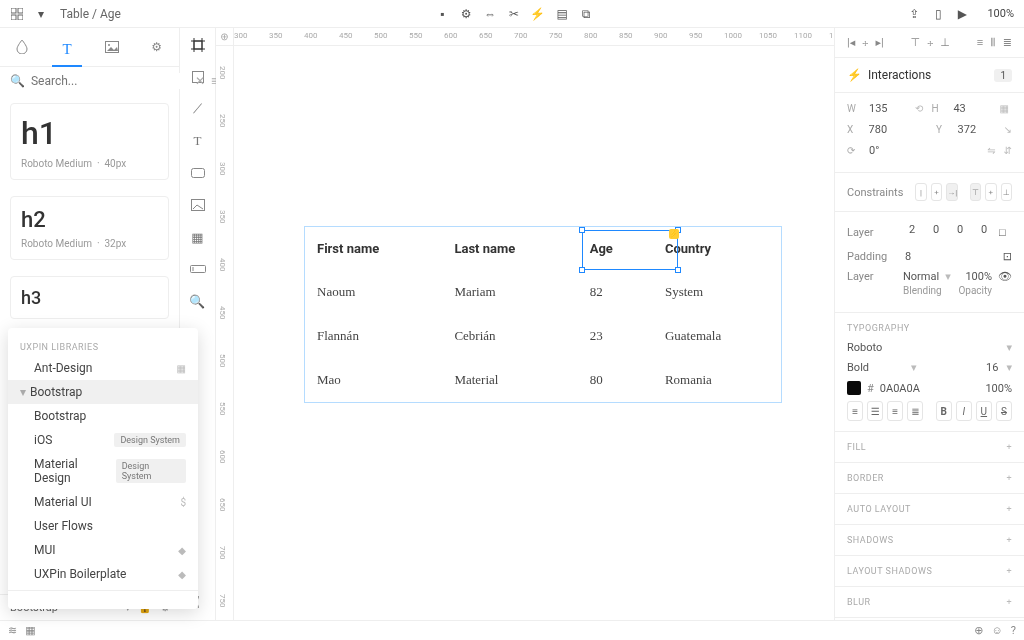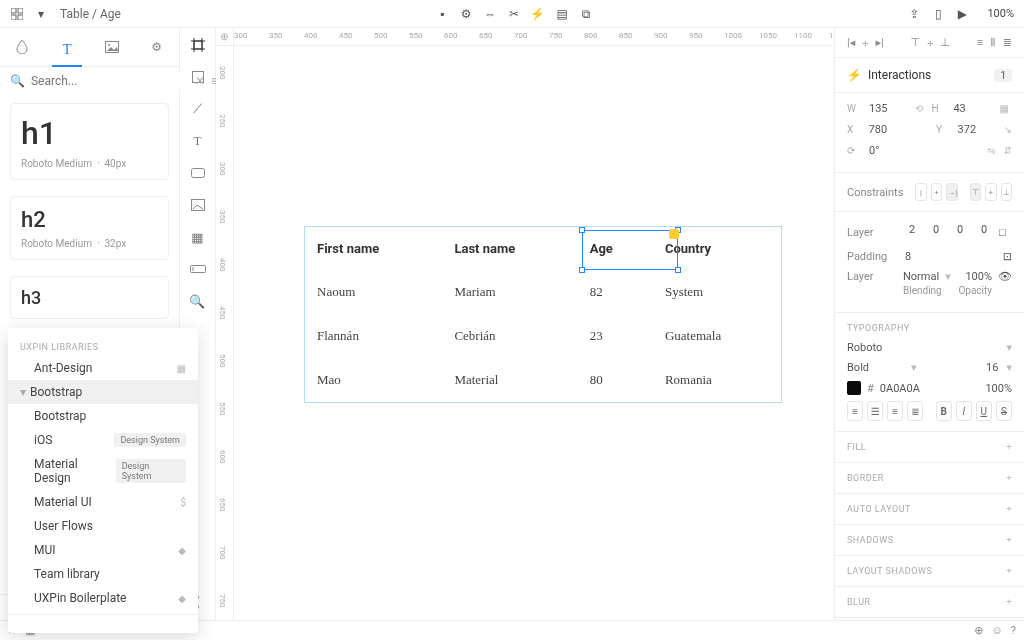--- a/index.html
+++ b/index.html
@@ -208,23 +208,20 @@
       <div class="lib-item">
           <span style="padding-left:14px">Material UI</span>
           <span class="icon-right">$</span>
         </div>
       <div class="lib-item">
           <span style="padding-left:14px">User Flows</span>
         </div>
       <div class="lib-item">
           <span style="padding-left:14px">MUI</span>
           <span class="icon-right">◆</span>
-        </div>
-      <div class="lib-item">
-          <span style="padding-left:14px">Team library</span>
         </div>
       <div class="lib-item">
           <span style="padding-left:14px">UXPin Boilerplate</span>
           <span class="icon-right">◆</span>
         </div>
       <div class="footer">
         
         
       </div>
     </div>

